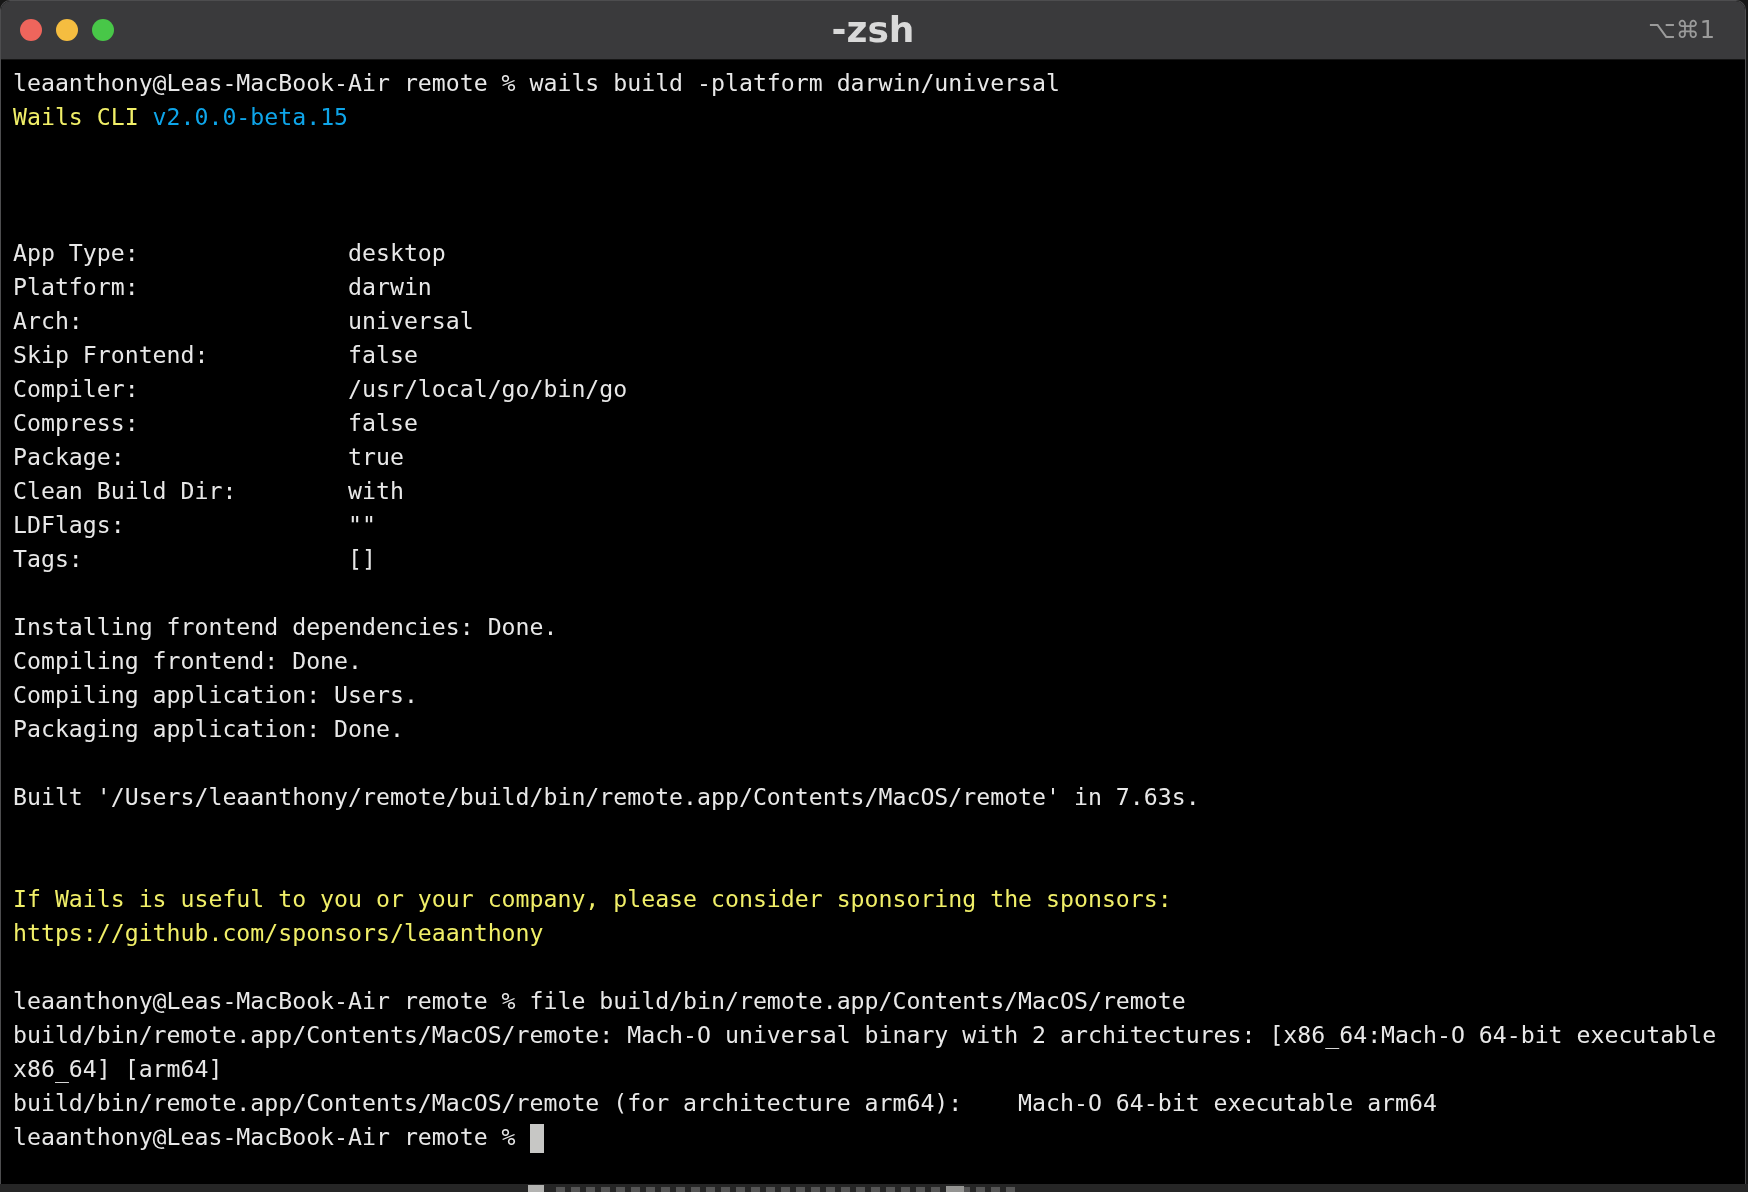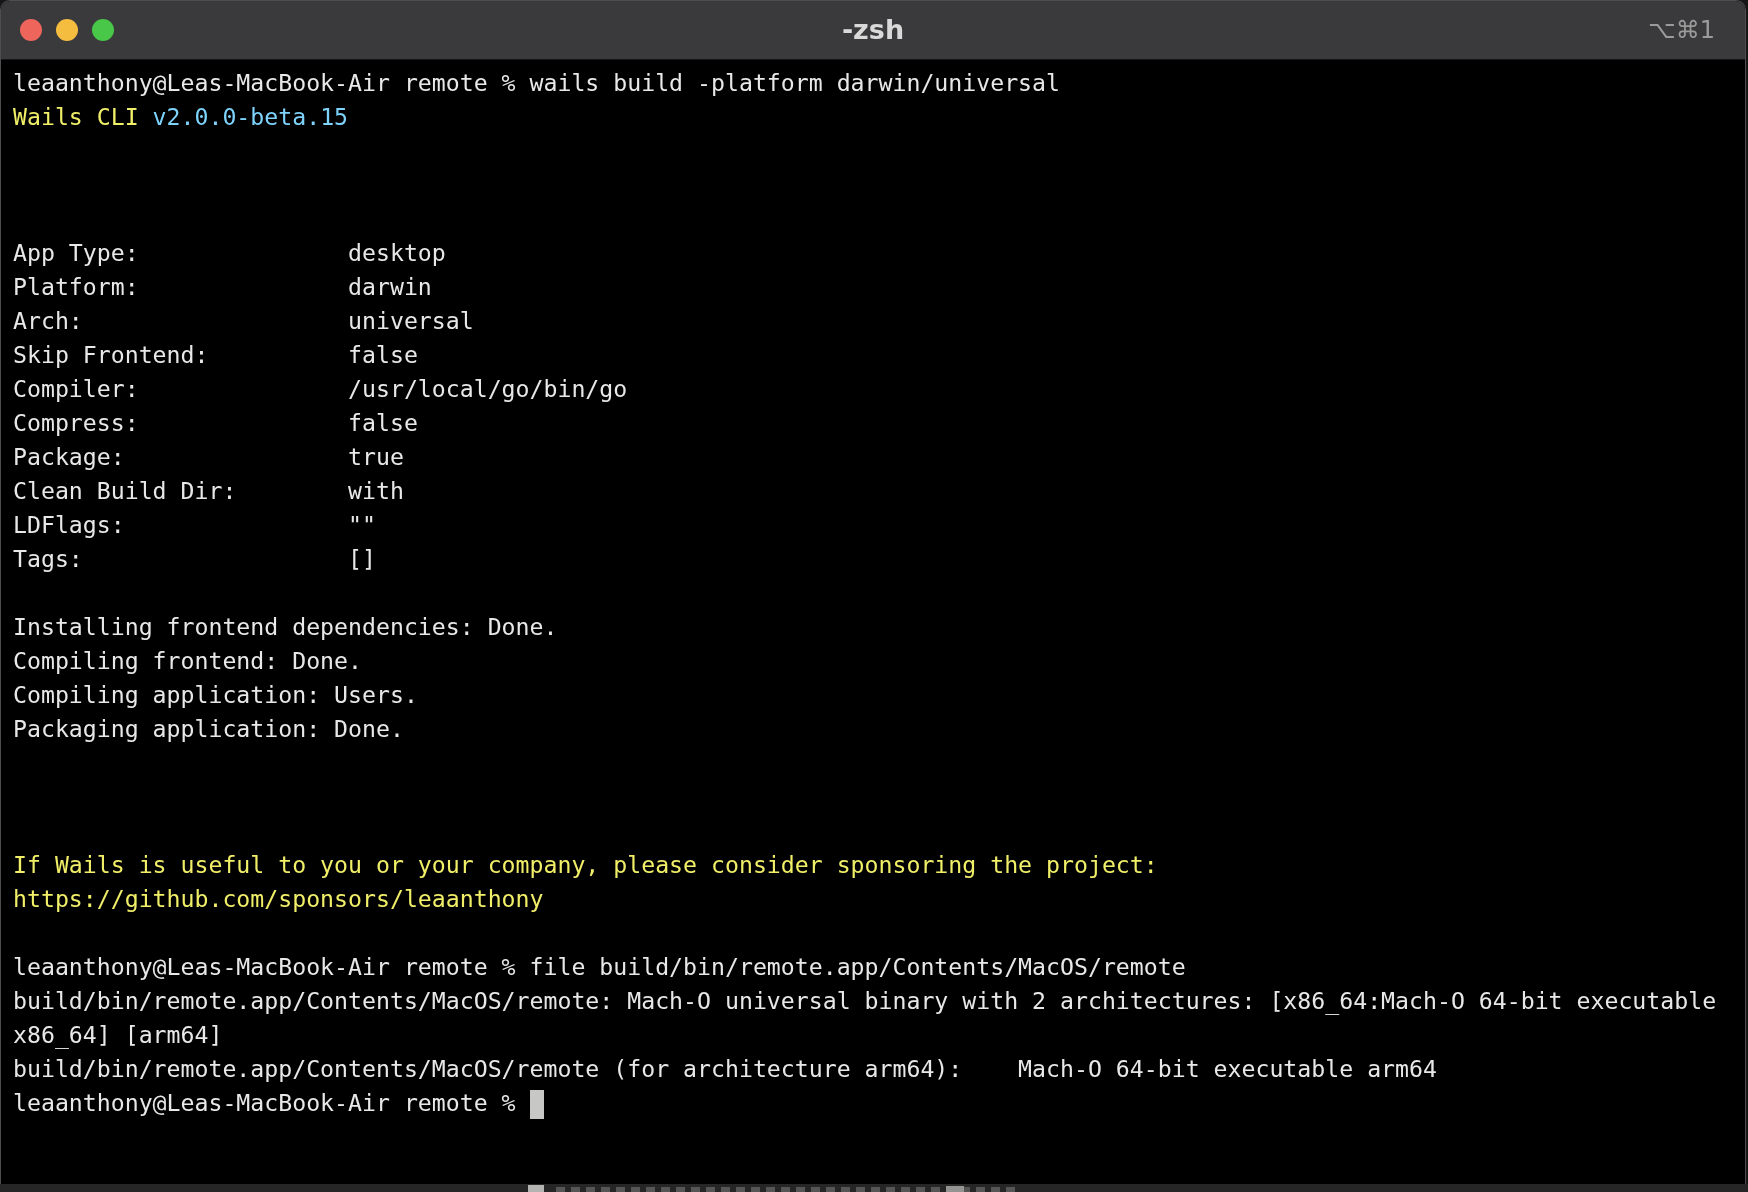--- a/index.html
+++ b/index.html
@@ -30,21 +30,21 @@
   .traffic { position: absolute; top: 18px; width: 22px; height: 22px; border-radius: 50%; }
   .traffic.red    { left: 19px;  background: #ee655c; }
   .traffic.yellow { left: 55px;  background: #f5bd40; }
   .traffic.green  { left: 91px;  background: #48c748; }
   .titletext {
     position: absolute; left: 0; right: 0; top: 0;
     height: 58px; line-height: 58px;
     text-align: center;
     font-family: "DejaVu Sans", "Liberation Sans", sans-serif;
     font-weight: bold;
-    font-size: 27px;
+    font-size: 36px;
     color: #d9d9d9;
   }
   .shortcut {
     position: absolute; right: 30px; top: 0;
     height: 58px; line-height: 58px;
     font-family: "DejaVu Sans", "Liberation Sans", sans-serif;
     font-size: 24px;
     color: #9b9b9b;
   }
   .screen {
@@ -54,21 +54,21 @@
     background: #000000;
   }
   .row {
     white-space: pre;
     font-size: 23.2px;
     line-height: 34px;
     min-height: 34px;
   }
   .fg     { color: #e8e8e8; }
   .yellow { color: #f1ef68; }
-  .red    { color: #7dd3fc; }
+  .red    { color: #0ea5e9; }
   .cursor {
     display: inline-block;
     width: 14px; height: 29px;
     background: #c7c7c5;
     vertical-align: text-bottom;
     transform: translateY(3px);
   }
   .clip-strip {
     position: absolute;
     left: 0; bottom: 0;
@@ -123,23 +123,24 @@
       <div class="row"><span class="fg">Package:                true</span></div>
       <div class="row"><span class="fg">Clean Build Dir:        with</span></div>
       <div class="row"><span class="fg">LDFlags:                ""</span></div>
       <div class="row"><span class="fg">Tags:                   []</span></div>
       <div class="row"></div>
       <div class="row"><span class="fg">Installing frontend dependencies: Done.</span></div>
       <div class="row"><span class="fg">Compiling frontend: Done.</span></div>
       <div class="row"><span class="fg">Compiling application: Users.</span></div>
       <div class="row"><span class="fg">Packaging application: Done.</span></div>
       <div class="row"></div>
+      <div class="row"><span class="fg">Built '/Users/leaanthony/remote/build/bin/remote.app/Contents/MacOS/remote' in 7.63s.</span></div>
       <div class="row"></div>
       <div class="row"></div>
-      <div class="row"><span class="yellow">If Wails is useful to you or your company, please consider sponsoring the project:</span></div>
+      <div class="row"><span class="yellow">If Wails is useful to you or your company, please consider sponsoring the sponsors:</span></div>
       <div class="row"><span class="yellow">https://github.com/sponsors/leaanthony</span></div>
       <div class="row"></div>
       <div class="row"><span class="fg">leaanthony@Leas-MacBook-Air remote % file build/bin/remote.app/Contents/MacOS/remote</span></div>
       <div class="row"><span class="fg">build/bin/remote.app/Contents/MacOS/remote: Mach-O universal binary with 2 architectures: [x86_64:Mach-O 64-bit executable </span></div>
       <div class="row"><span class="fg">x86_64] [arm64]</span></div>
       <div class="row"><span class="fg">build/bin/remote.app/Contents/MacOS/remote (for architecture arm64):    Mach-O 64-bit executable arm64</span></div>
       <div class="row"><span class="fg">leaanthony@Leas-MacBook-Air remote % </span><span class="cursor"></span></div>
     </div>
 </div>
 

